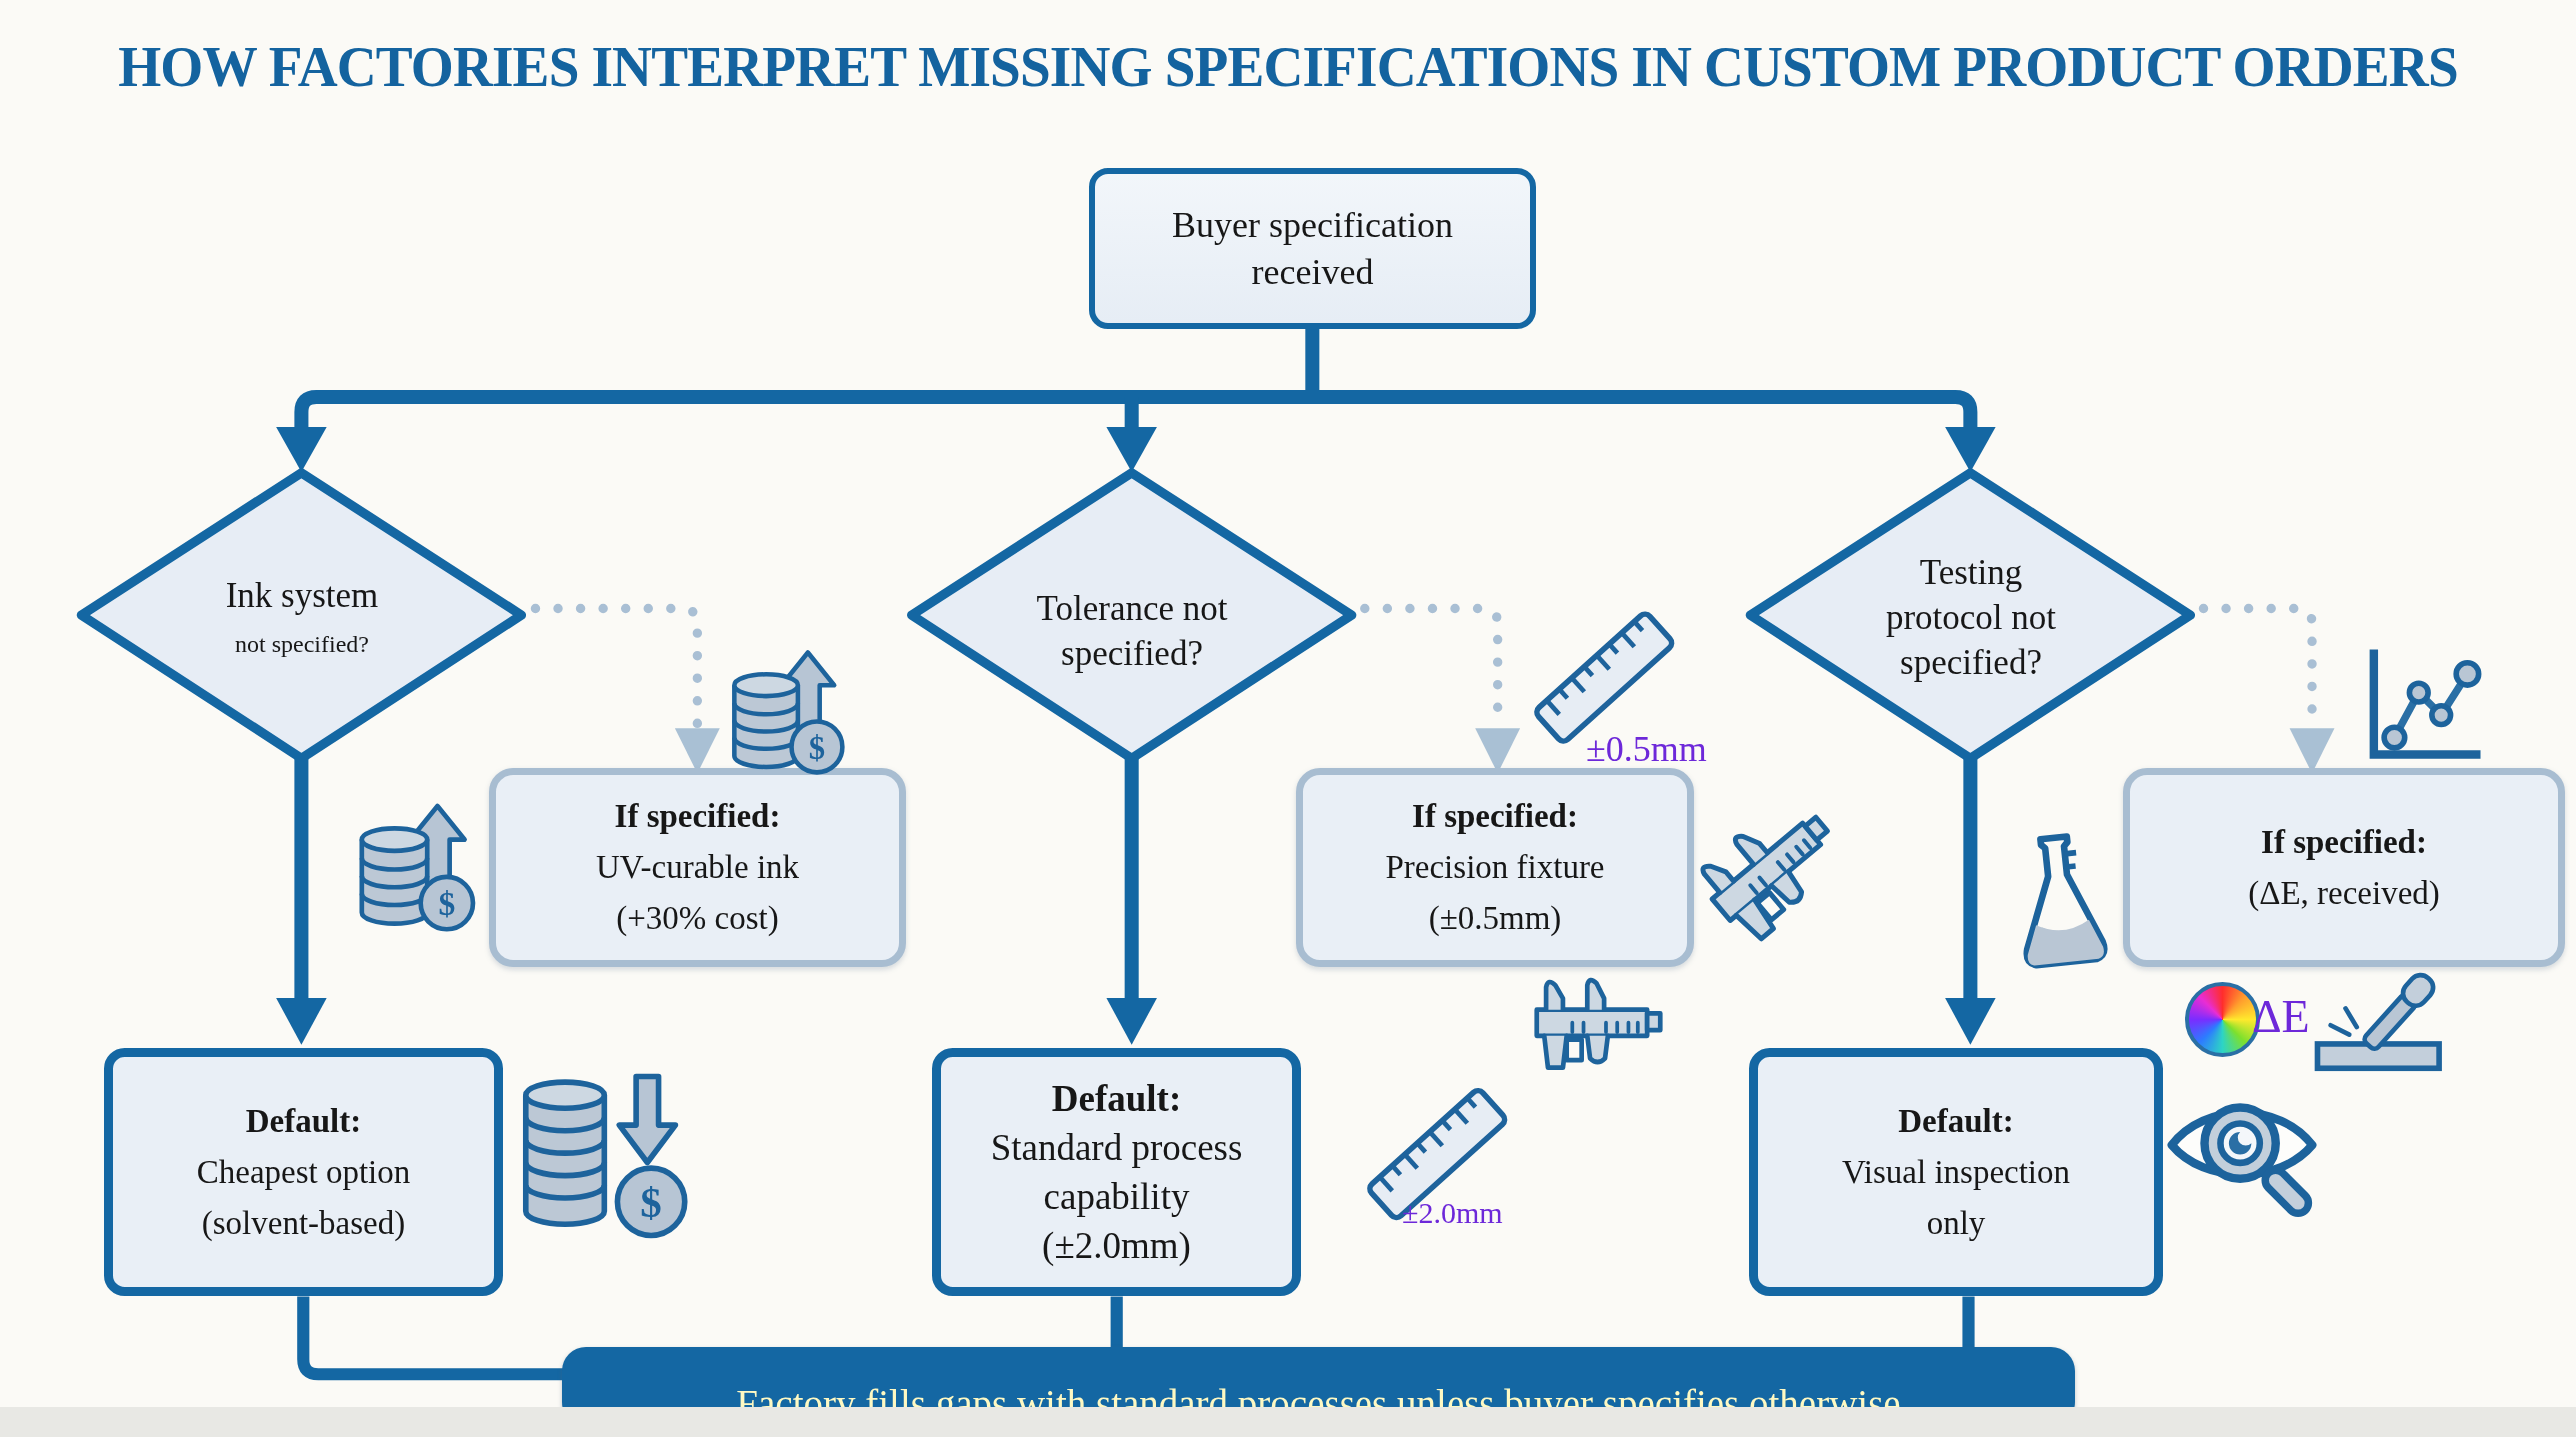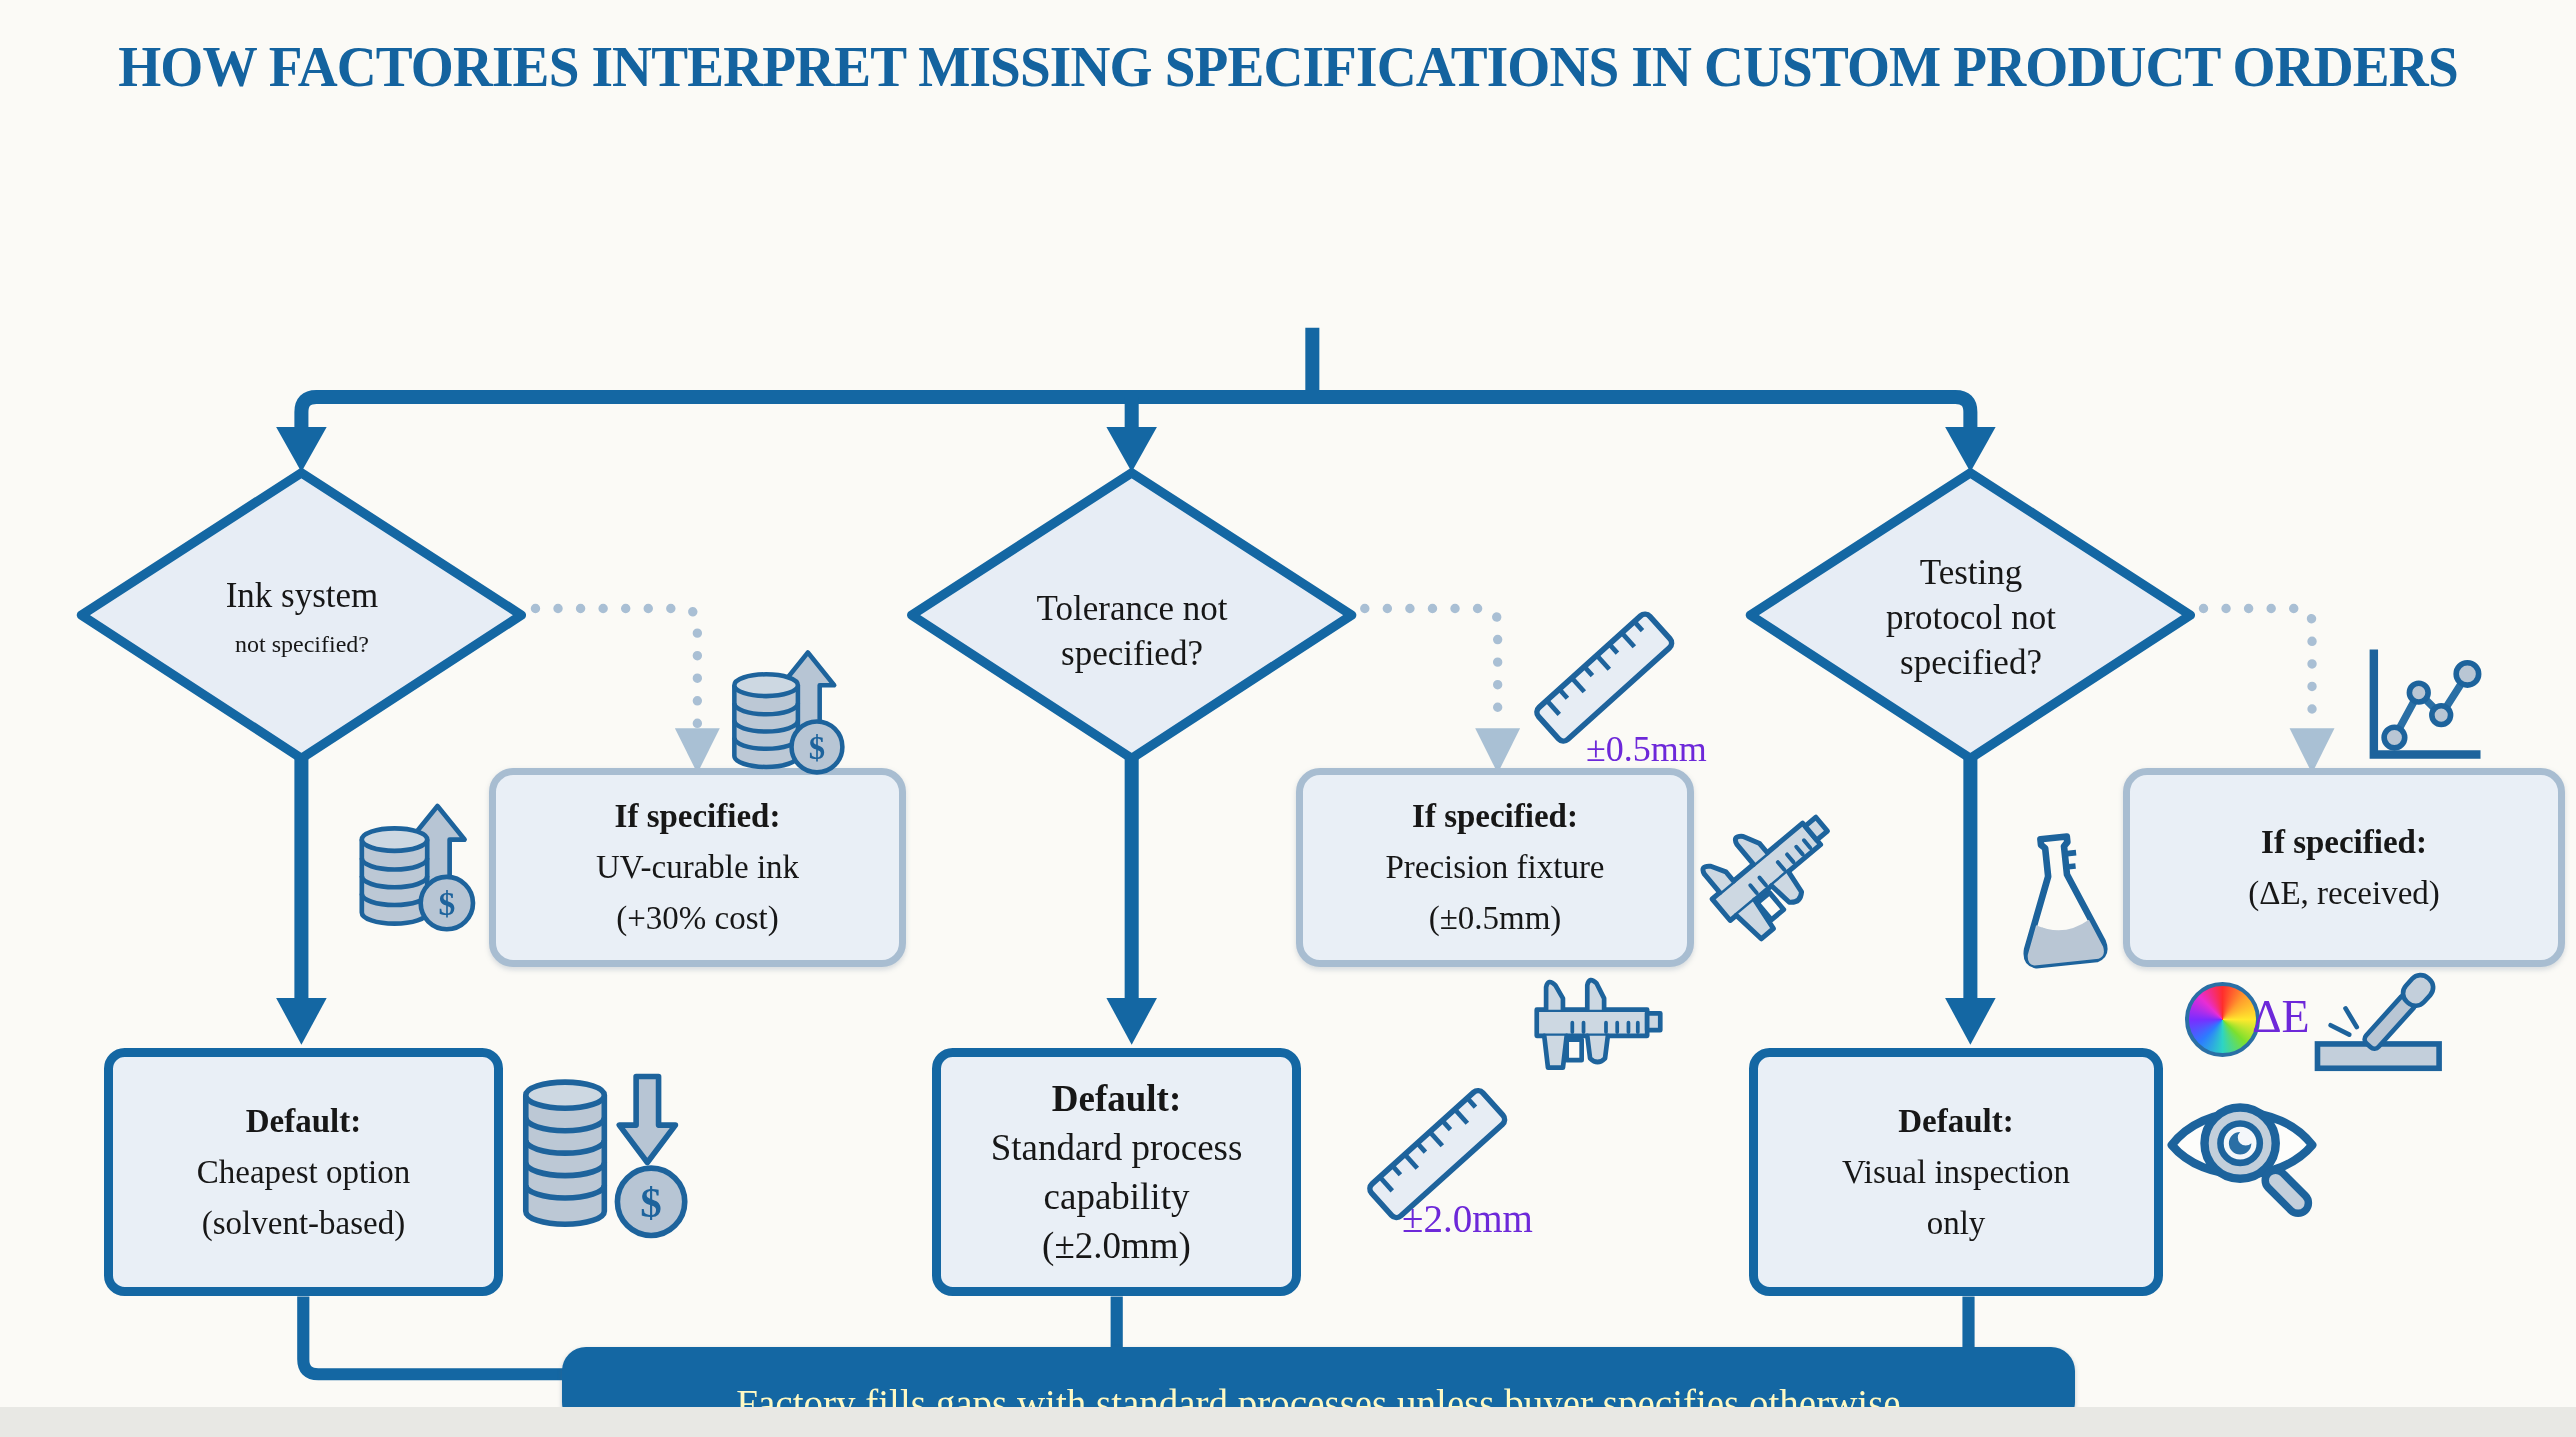--- a/index.html
+++ b/index.html
@@ -44,21 +44,21 @@
   
   .banner{position:absolute;left:562px;top:1347px;width:1513px;height:79px;
     background:#1467a3;border-radius:24px;color:#fef9c3;
     display:flex;align-items:flex-end;justify-content:center;
     font-size:39px;box-shadow:0 2.8px 4.7px rgba(80,100,120,.35);}
   
   .icon{position:absolute;}
   .rot{transform-origin:center center;}
   .mlabel{position:absolute;font-size:36px;color:#6d28d9;}
   .lab05{left:1586px;top:728px;}
-  .lab20{left:1402px;top:1196px;font-size:39px;}
+  .lab20{left:1402px;top:1196px;font-size:30px;}
   .labde{left:2252px;top:990px;font-size:46px;}
   .wheel{position:absolute;left:2185px;top:982px;width:67px;height:67px;border-radius:50%;
     border:4.7px solid #2a6fa5;
     background:conic-gradient(#ff2d2d,#ff9e2d,#ffe92d,#7de02d,#2dd4c5,#2d7bff,#7a2dff,#e82dd4,#ff2d2d);}
 </style>
 </head>
 <body>
 
 <div id="canvas">
 
@@ -91,20 +91,24 @@
     <path d="M2354,650 H2453 Q2470,650 2470,666 V776" fill="none" stroke="#a9bfd4" stroke-width="10" stroke-linecap="round" stroke-dasharray="0.1 24"></path>
     <polygon points="721,778 769,778 745,826" fill="#a9c0d4"></polygon>
     <polygon points="1576,778 1624,778 1600,826" fill="#a9c0d4"></polygon>
     <polygon points="2446,778 2494,778 2470,826" fill="#a9c0d4"></polygon>
 
     <path d="M324,1385 V1452 Q324,1468 340,1468 H604" fill="none" stroke="#1467a3" stroke-width="13"></path>
     <path d="M1193,1385 V1442" fill="none" stroke="#1467a3" stroke-width="13"></path>
     <path d="M2103,1385 V1442" fill="none" stroke="#1467a3" stroke-width="13"></path>
   </svg>
 
+  <div class="node start-box">
+    <span class="ln">Buyer specification</span>
+    <span class="ln">received</span>
+  </div>
 
   <div class="qtext d0">
     <span class="ln" style="font-size:35px;">Ink system</span><br>
     <span class="ln" style="font-size:24px;">not specified?</span>
   </div>
   <div class="qtext d1">
     <span class="ln" style="font-size:35px;">Tolerance not</span><br>
     <span class="ln" style="font-size:35px;">specified?</span>
   </div>
   <div class="qtext d2">

